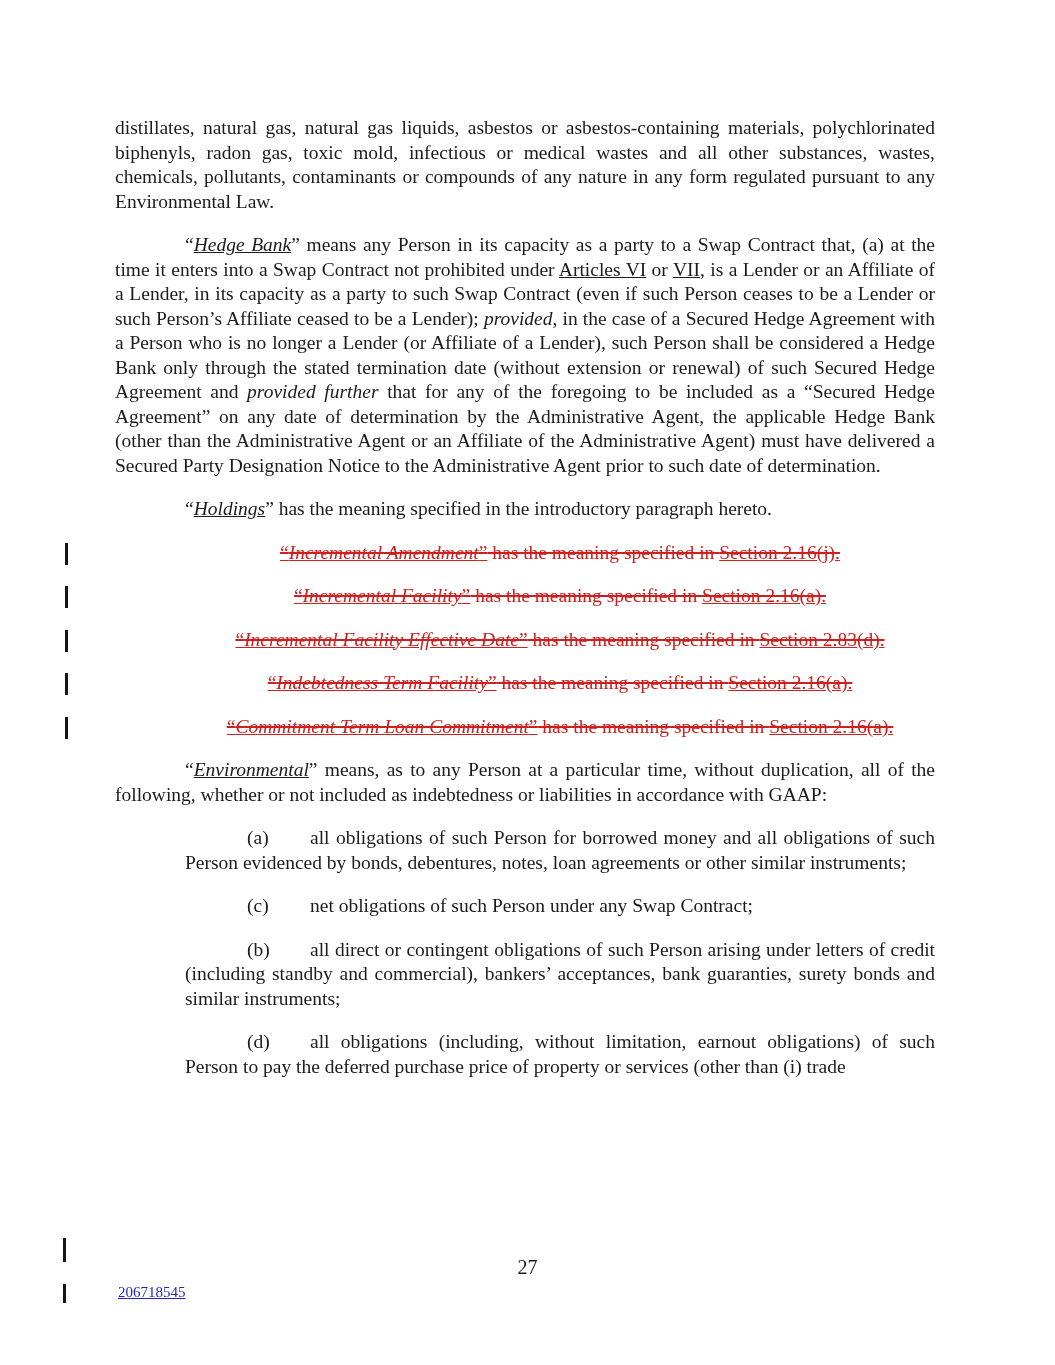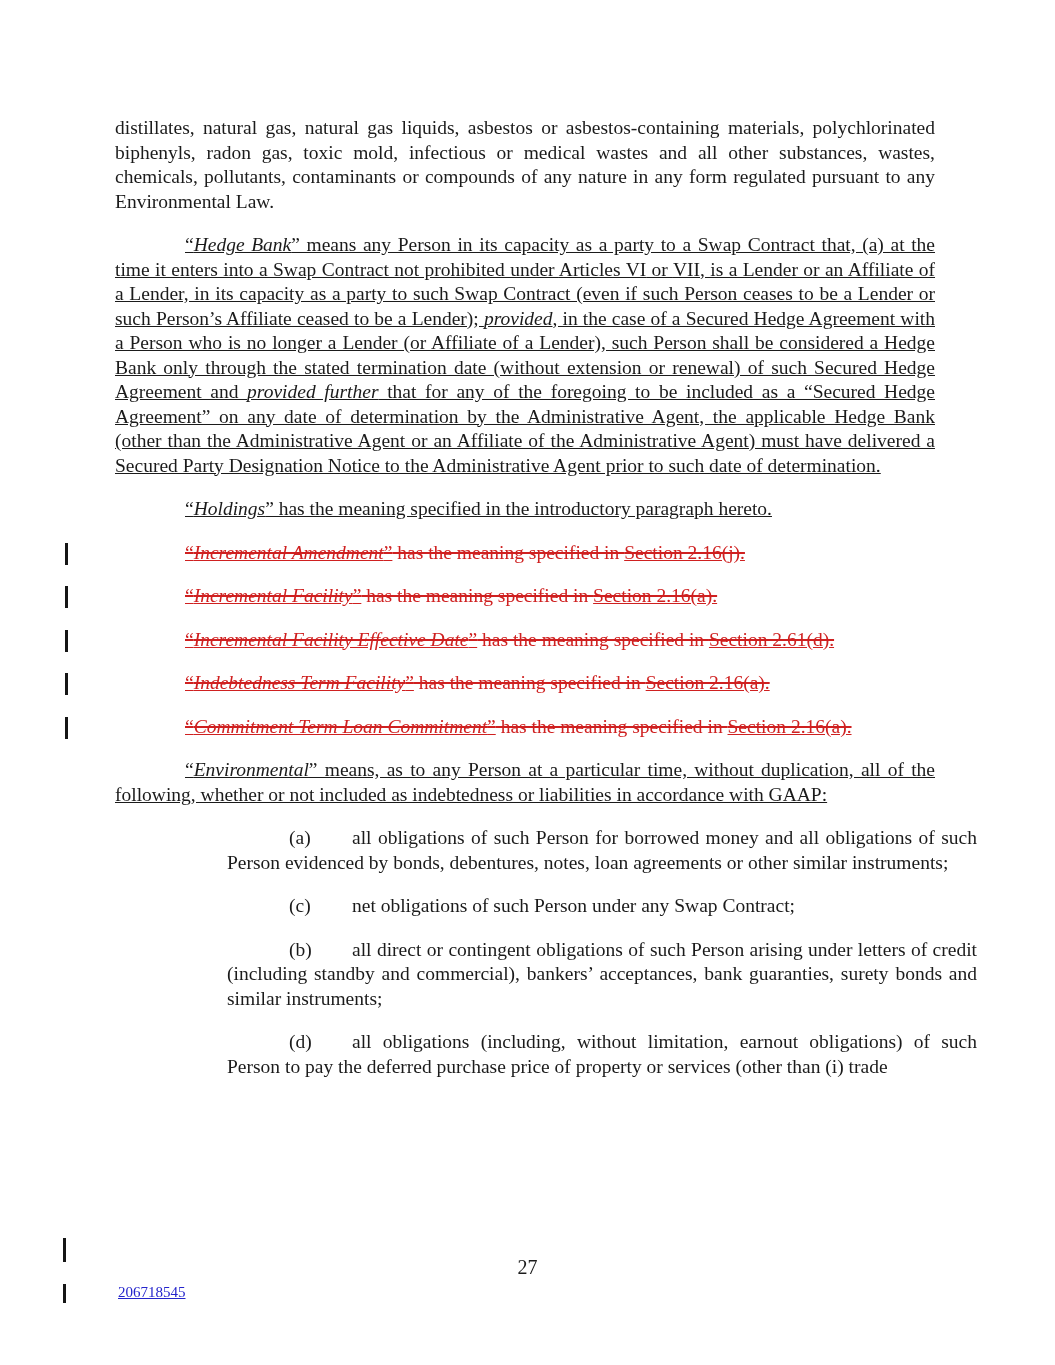--- a/index.html
+++ b/index.html
@@ -18,37 +18,37 @@
     top: 116px;
     width: 820px;
   }
   .para {
     position: relative;
     font-size: 19.5px;
     line-height: 24.5px;
     text-align: justify;
     margin: 0 0 19px 0;
   }
-  .indent { text-indent: 70px; text-decoration: underline; }
+  .indent { text-indent: 70px; }
   .sub {
-    margin-left: 112px;
+    margin-left: 70px;
     width: 750px;
     text-indent: 62px;
   }
   .label {
     display: inline-block;
     width: 63px;
     text-indent: 0;
   }
   .deleted {
     color: var(--deleted-color, #cf2020);
     text-decoration: line-through;
     text-decoration-thickness: 1.5px;
     white-space: nowrap;
-    text-align: left;
+    text-align: center;
   }
   .u { text-decoration: underline; }
   .term { font-style: italic; text-decoration: underline; }
   .i { font-style: italic; }
   .changebar {
     position: absolute;
     left: -50px;
     top: 2px;
     width: 3px;
     height: 22px;
@@ -81,21 +81,21 @@
 </head>
 <body>
 
 <div class="page">
   <div class="content" id="doc-body">
       <div class="para">distillates, natural gas, natural gas liquids, asbestos or asbestos-containing materials, polychlorinated biphenyls, radon gas, toxic mold, infectious or medical wastes and all other substances, wastes, chemicals, pollutants, contaminants or compounds of any nature in any form regulated pursuant to any Environmental Law.</div>
       <div class="para indent">“<span class="term">Hedge Bank</span>” means any Person in its capacity as a party to a Swap Contract that, (a) at the time it enters into a Swap Contract not prohibited under <span class="u">Articles VI</span> or <span class="u">VII</span>, is a Lender or an Affiliate of a Lender, in its capacity as a party to such Swap Contract (even if such Person ceases to be a Lender or such Person’s Affiliate ceased to be a Lender); <span class="i">provided</span>, in the case of a Secured Hedge Agreement with a Person who is no longer a Lender (or Affiliate of a Lender), such Person shall be considered a Hedge Bank only through the stated termination date (without extension or renewal) of such Secured Hedge Agreement and <span class="i">provided further</span> that for any of the foregoing to be included as a “Secured Hedge Agreement” on any date of determination by the Administrative Agent, the applicable Hedge Bank (other than the Administrative Agent or an Affiliate of the Administrative Agent) must have delivered a Secured Party Designation Notice to the Administrative Agent prior to such date of determination.</div>
       <div class="para indent">“<span class="term">Holdings</span>” has the meaning specified in the introductory paragraph hereto.</div>
       <div class="para indent deleted"><span class="changebar"></span><span class="u">“</span><span class="term">Incremental Amendment</span><span class="u">”</span> has the meaning specified in <span class="u">Section 2.16(j).</span> </div>
       <div class="para indent deleted"><span class="changebar"></span><span class="u">“</span><span class="term">Incremental Facility</span><span class="u">”</span> has the meaning specified in <span class="u">Section 2.16(a).</span></div>
-      <div class="para indent deleted"><span class="changebar"></span><span class="u">“</span><span class="term">Incremental Facility Effective Date</span><span class="u">”</span> has the meaning specified in <span class="u">Section 2.61(d).</span></div>
+      <div class="para indent deleted"><span class="changebar"></span><span class="u">“</span><span class="term">Incremental Facility Effective Date</span><span class="u">”</span> has the meaning specified in <span class="u">Section 2.83(d).</span></div>
       <div class="para indent deleted"><span class="changebar"></span><span class="u">“</span><span class="term">Indebtedness Term Facility</span><span class="u">”</span> has the meaning specified in <span class="u">Section 2.16(a).</span> </div>
       <div class="para indent deleted"><span class="changebar"></span><span class="u">“</span><span class="term">Commitment Term Loan Commitment</span><span class="u">”</span> has the meaning specified in <span class="u">Section 2.16(a).</span></div>
       <div class="para indent">“<span class="term">Environmental</span>” means, as to any Person at a particular time, without duplication, all of the following, whether or not included as indebtedness or liabilities in accordance with GAAP:</div>
       <div class="para sub"><span class="label">(a)</span>all obligations of such Person for borrowed money and all obligations of such Person evidenced by bonds, debentures, notes, loan agreements or other similar instruments;</div>
       <div class="para sub"><span class="label">(c)</span>net obligations of such Person under any Swap Contract;</div>
       <div class="para sub"><span class="label">(b)</span>all direct or contingent obligations of such Person arising under letters of credit (including standby and commercial), bankers’ acceptances, bank guaranties, surety bonds and similar instruments;</div>
       <div class="para sub"><span class="label">(d)</span>all obligations (including, without limitation, earnout obligations) of such Person to pay the deferred purchase price of property or services (other than (i) trade</div>
     </div>
 
   <div class="page-number">27</div>

